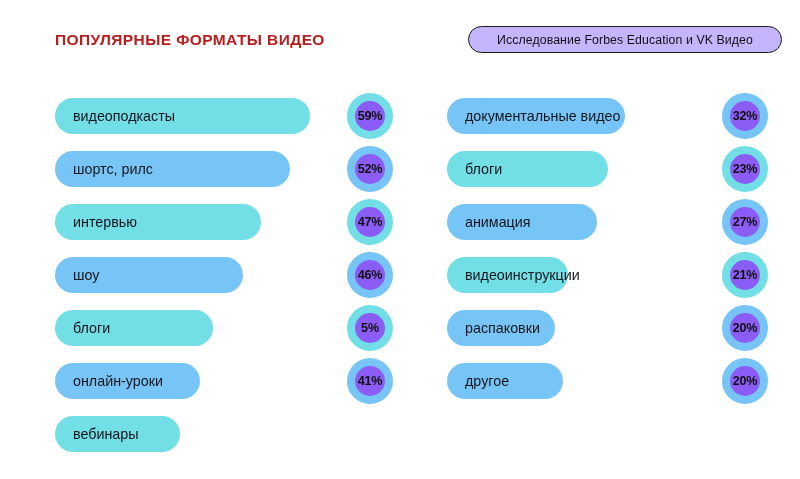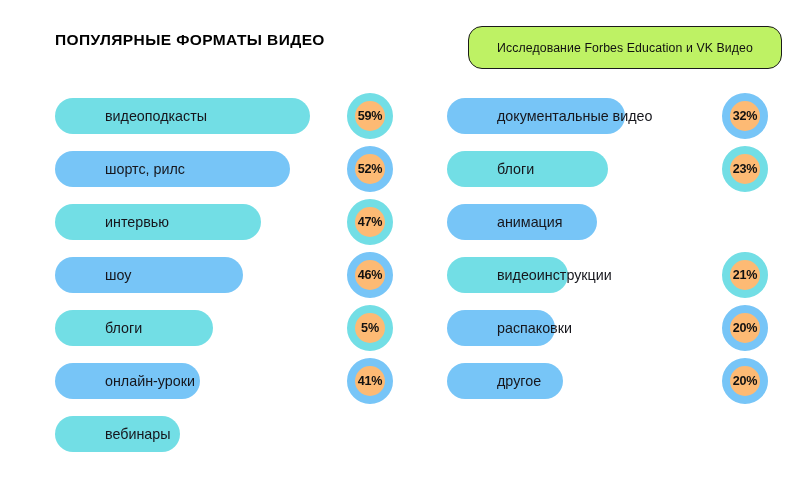--- a/index.html
+++ b/index.html
@@ -17,36 +17,36 @@
   }
 
   
   #page-title {
     position: absolute;
     left: 55px;
     top: 31px;
     font-size: 15.5px;
     font-weight: bold;
     letter-spacing: 0.4px;
-    color: #000000;
+    color: #b91c1c;
     white-space: nowrap;
   }
   #source-badge {
     position: absolute;
     left: 468px;
     top: 26px;
     width: 314px;
-    height: 43px;
+    height: 27px;
     box-sizing: border-box;
     border: 1.4px solid #1a1a1a;
     border-radius: 14px;
     display: flex;
     align-items: center;
     justify-content: center;
-    background: #bef264;
+    background: #c4b5fd;
   }
   #source-badge span {
     font-size: 12.3px;
     color: #111111;
     white-space: nowrap;
     letter-spacing: 0.1px;
   }
 
   
   .column {
@@ -75,37 +75,36 @@
   .bar-label {
     position: absolute;
     left: 18px;
     top: 0;
     height: 36px;
     line-height: 36px;
     font-size: 14.3px;
     color: #16161c;
     white-space: nowrap;
     pointer-events: none;
-    margin-left: 32px;
   }
 
   
   .donut {
     position: absolute;
     top: -5px;
     width: 46px;
     height: 46px;
     border-radius: 50%;
     box-sizing: border-box;
     border-width: 8px;
     border-style: solid;
     display: flex;
     align-items: center;
     justify-content: center;
-    background: #fdba74;
+    background: #8b5cf6;
   }
   #column-left  .donut { left: 292px; }
   #column-right .donut { left: 275px; }
 
   .donut-value {
     font-size: 12.6px;
     font-weight: bold;
     color: #111111;
     letter-spacing: -0.2px;
   }
@@ -178,20 +177,23 @@
     <div class="row">
       <div class="bar" style="width: 161px; background: rgb(114, 222, 229);"></div>
       <div class="bar-label">блоги</div>
       <div class="donut" style="border-color: rgb(114, 222, 229);">
         <span class="donut-value">23%</span>
       </div>
     </div>
     <div class="row">
       <div class="bar" style="width: 150px; background: rgb(119, 197, 247);"></div>
       <div class="bar-label">анимация</div>
+      <div class="donut" style="border-color: rgb(119, 197, 247);">
+        <span class="donut-value">27%</span>
+      </div>
     </div>
     <div class="row">
       <div class="bar" style="width: 121px; background: rgb(114, 222, 229);"></div>
       <div class="bar-label">видеоинструкции</div>
       <div class="donut" style="border-color: rgb(114, 222, 229);">
         <span class="donut-value">21%</span>
       </div>
     </div>
     <div class="row">
       <div class="bar" style="width: 108px; background: rgb(119, 197, 247);"></div>

